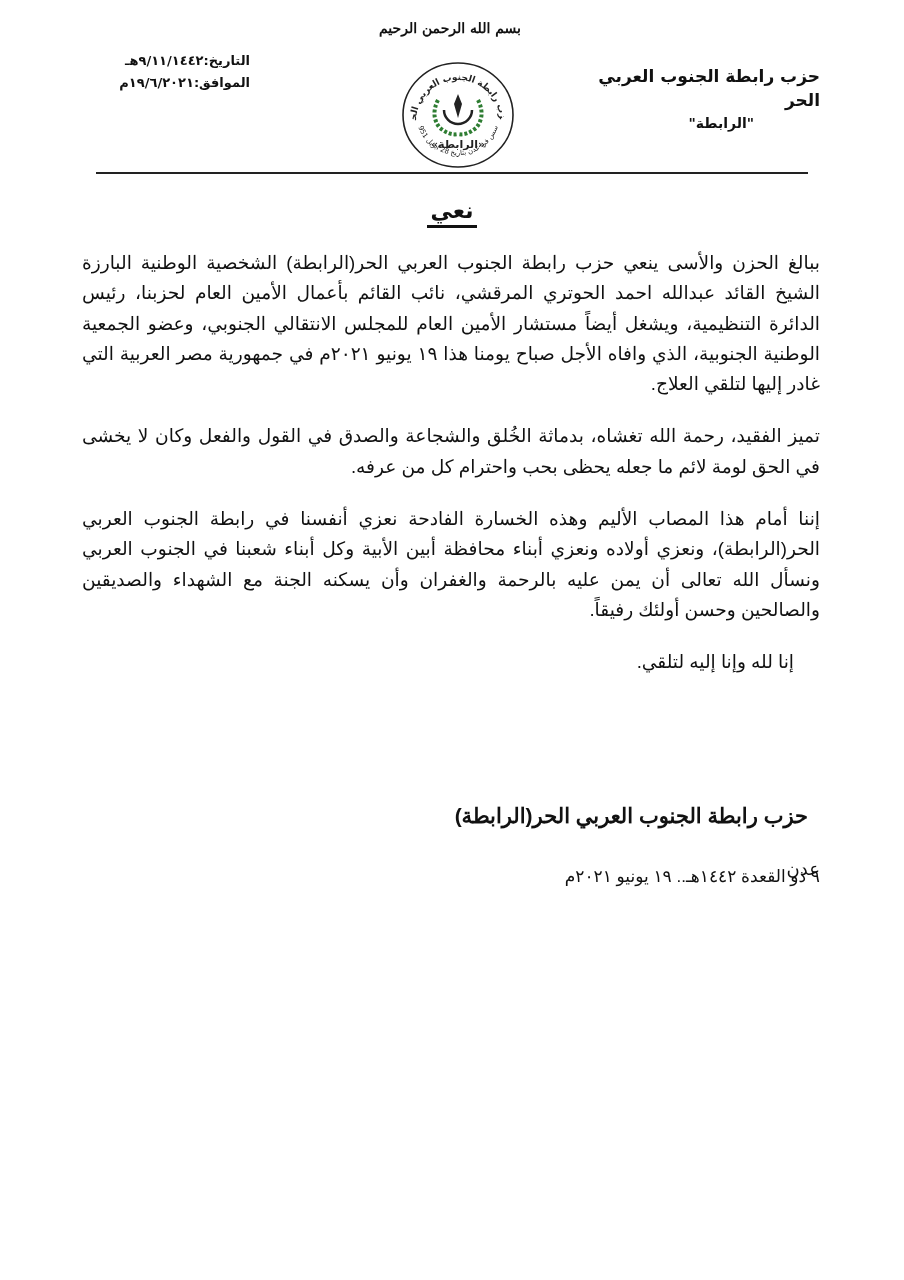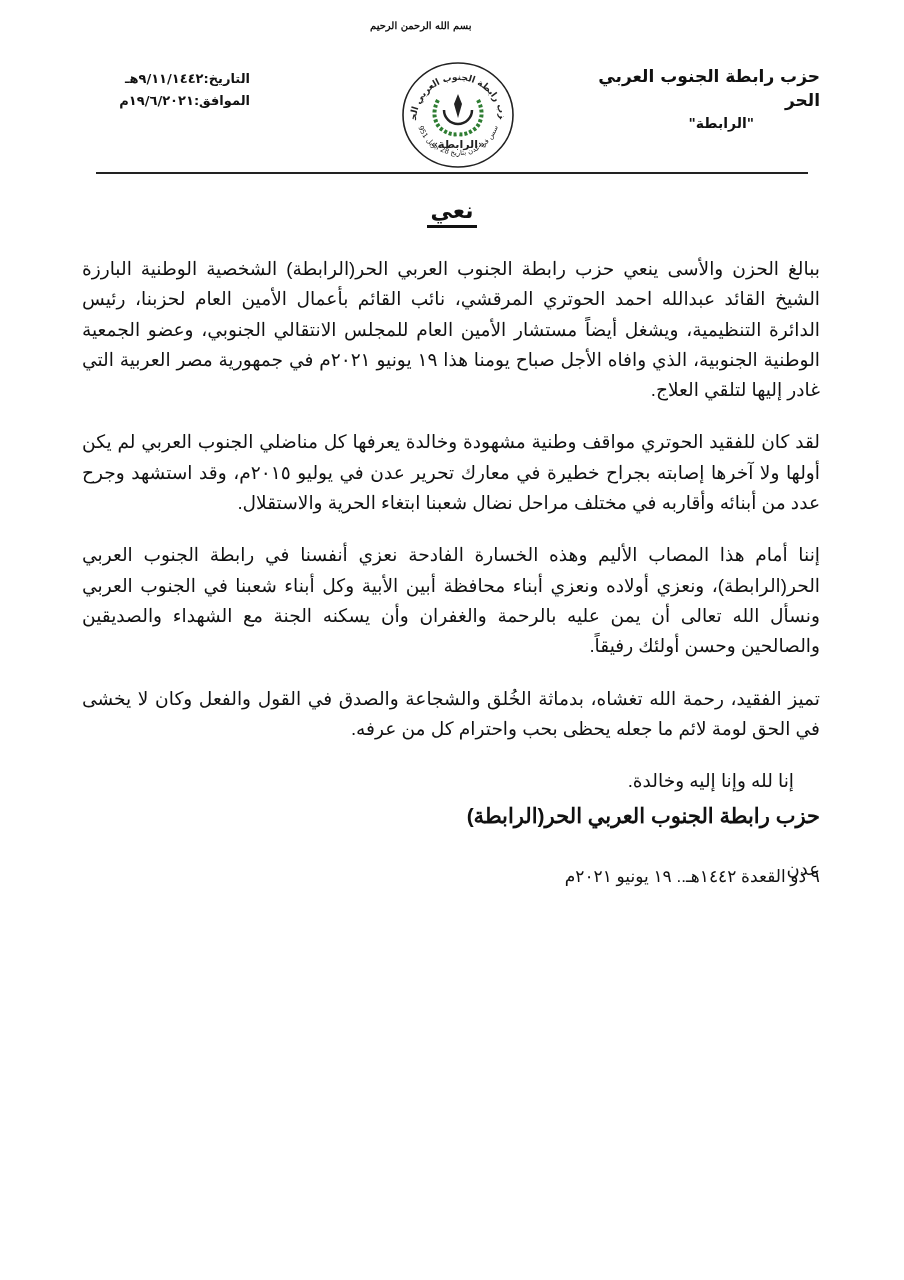--- a/index.html
+++ b/index.html
@@ -7,42 +7,42 @@
       width: 904px; height: 1280px; position: relative; overflow: hidden;
       font-family: "DejaVu Sans", "Liberation Sans", sans-serif; color: #111;
     }
     .abs { position: absolute; }
     .hdr-right {
       right: 84px; top: 64px; width: 240px; text-align: right; direction: rtl;
     }
     .hdr-right .party { font-size: 17px; font-weight: bold; line-height: 24px; }
     .hdr-right .short { font-size: 14px; font-weight: bold; line-height: 22px; margin-right: 66px; }
     .hdr-left {
-      left: 80px; top: 68px; width: 170px; text-align: right; direction: rtl;
+      left: 80px; top: 50px; width: 170px; text-align: right; direction: rtl;
       font-size: 13px; font-weight: bold; line-height: 22px;
     }
     .basmala {
-      left: 370px; top: 20px; width: 160px; text-align: left; direction: rtl;
-      font-family: "DejaVu Serif", serif; font-size: 10px; font-weight: bold;
+      left: 370px; top: 20px; width: 160px; text-align: center; direction: rtl;
+      font-family: "DejaVu Serif", serif; font-size: 14px; font-weight: bold;
     }
     .logo { left: 400px; top: 60px; width: 116px; height: 110px; }
     .rule { left: 96px; top: 172px; width: 712px; height: 2px; background: #222; }
     .title {
       left: 0; right: 0; top: 198px; text-align: center; direction: rtl;
       font-size: 22px; font-weight: bold; letter-spacing: 6px;
     }
     .title span { border-bottom: 3px solid #111; padding: 0 4px 2px; }
     .body-text {
       left: 82px; width: 738px; top: 236px; direction: rtl; text-align: justify;
       font-family: "Liberation Sans", sans-serif; font-size: 18.6px; line-height: 30.3px;
     }
-    .body-text p { margin: 18px 0 22px 0; text-align: justify; text-align-last: right; }
+    .body-text p { margin: 12px 0 22px 0; text-align: justify; text-align-last: right; }
     .body-text p.closing { margin-right: 26px; }
     .signature {
-      right: 84px; top: 804px; direction: rtl; font-size: 21px; font-weight: bold;
+      right: 96px; top: 804px; direction: rtl; font-size: 21px; font-weight: bold;
       font-family: "Liberation Sans", sans-serif;
     }
     .place {
       right: 84px; top: 858px; direction: rtl; font-size: 18px;
       font-family: "Liberation Sans", sans-serif;
     }
     .date-line {
       right: 84px; top: 866px; direction: rtl; font-size: 17px;
       font-family: "Liberation Sans", sans-serif;
     }
@@ -88,21 +88,20 @@
 </div>
 
 <div class="abs rule"></div>
 
 <div class="abs title">
   <span>نعي</span>
 </div>
 
 <div class="abs body-text">
   <p>ببالغ الحزن والأسى ينعي حزب رابطة الجنوب العربي الحر(الرابطة) الشخصية الوطنية البارزة الشيخ القائد عبدالله احمد الحوتري المرقشي، نائب القائم بأعمال الأمين العام لحزبنا، رئيس الدائرة التنظيمية، ويشغل أيضاً مستشار الأمين العام للمجلس الانتقالي الجنوبي، وعضو الجمعية الوطنية الجنوبية، الذي وافاه الأجل صباح يومنا هذا ١٩ يونيو ٢٠٢١م في جمهورية مصر العربية التي غادر إليها لتلقي العلاج.</p>
-  <p>لقد كان للفقيد الحوتري مواقف وطنية مشهودة وخالدة يعرفها كل مناضلي الجنوب العربي لم يكن أولها ولا آخرها إصابته بجراح خطيرة في معارك تحرير عدن في يوليو ٢٠١٥م، وقد استشهد وجرح عدد من أبنائه وأقاربه في مختلف مراحل نضال شعبنا ابتغاء الحرية والاستقلال.</p>
+  <p>تميز الفقيد، رحمة الله تغشاه، بدماثة الخُلق والشجاعة والصدق في القول والفعل وكان لا يخشى في الحق لومة لائم ما جعله يحظى بحب واحترام كل من عرفه.</p>
   <p>إننا أمام هذا المصاب الأليم وهذه الخسارة الفادحة نعزي أنفسنا في رابطة الجنوب العربي الحر(الرابطة)، ونعزي أولاده ونعزي أبناء محافظة أبين الأبية وكل أبناء شعبنا في الجنوب العربي ونسأل الله تعالى أن يمن عليه بالرحمة والغفران وأن يسكنه الجنة مع الشهداء والصديقين والصالحين وحسن أولئك رفيقاً.</p>
-  <p>تميز الفقيد، رحمة الله تغشاه، بدماثة الخُلق والشجاعة والصدق في القول والفعل وكان لا يخشى في الحق لومة لائم ما جعله يحظى بحب واحترام كل من عرفه.</p>
-  <p class="closing">إنا لله وإنا إليه وخالدة.</p>
+  <p class="closing">إنا لله وإنا إليه لتلقي.</p>
 </div>
 
 <div class="abs signature">حزب رابطة الجنوب العربي الحر(الرابطة)</div>
 <div class="abs place">عدن</div>
 <div class="abs date-line">٩ ذو القعدة ١٤٤٢هـ.. ١٩ يونيو ٢٠٢١م</div>
 
 </body></html>

